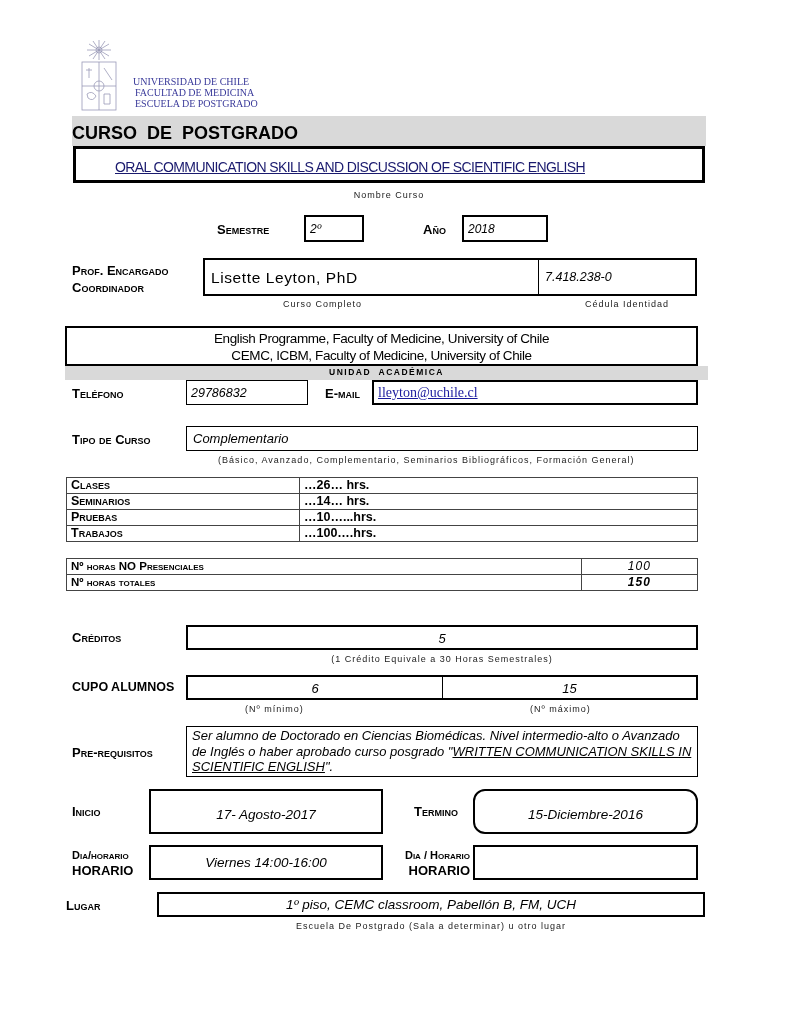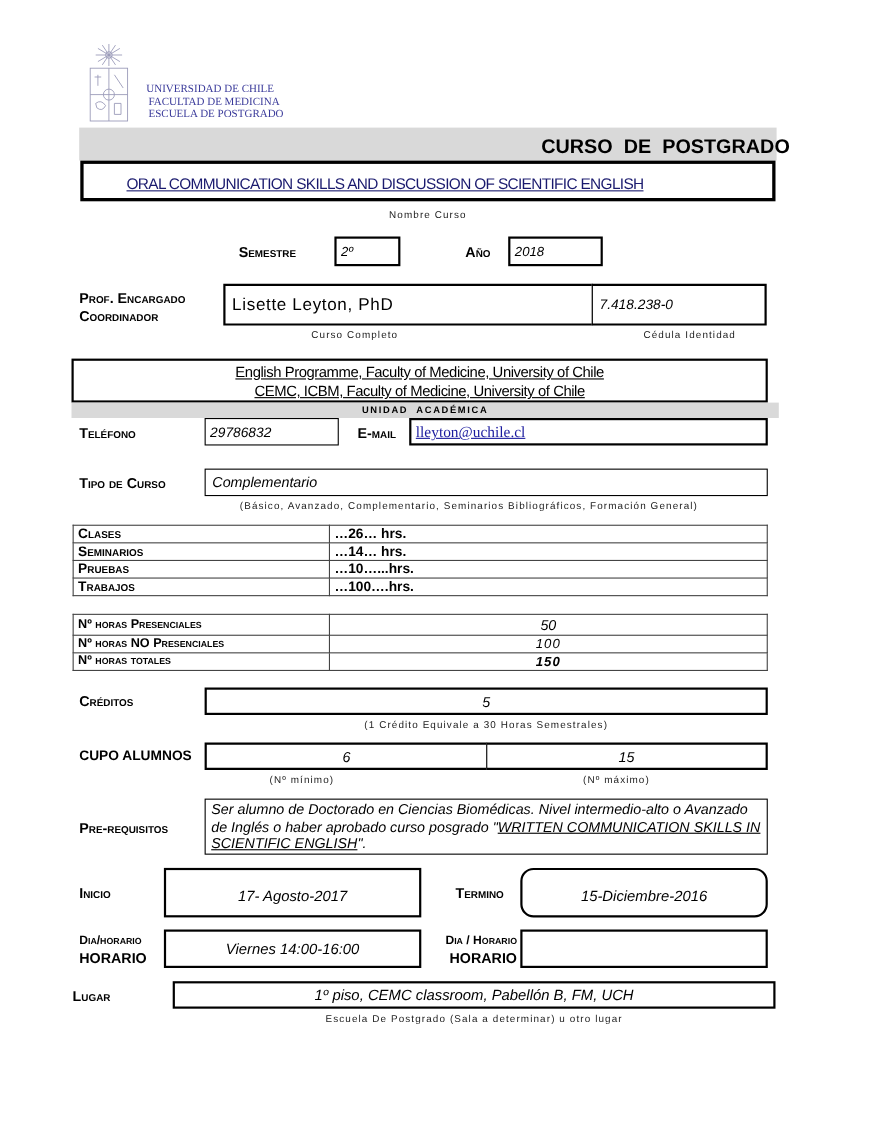--- a/index.html
+++ b/index.html
@@ -37,21 +37,21 @@
     </g>
   </svg>
 </div>
 <div class="abs logo-text" style="left:133px;top:76px;">
   <div>UNIVERSIDAD DE CHILE</div>
   <div style="padding-left:2px">FACULTAD DE MEDICINA</div>
   <div style="padding-left:2px">ESCUELA DE POSTGRADO</div>
 </div>
 
 <div class="abs" style="left:72px;top:116px;width:634px;height:30px;background:#d9d9d9;"></div>
-<div class="abs" style="left:72px;top:123px;width:646px;text-align:right;font-size:18px;font-weight:bold;white-space:pre;">CURSO  DE  POSTGRADO</div>
+<div class="abs" style="left:72px;top:123px;width:646px;text-align:left;font-size:18px;font-weight:bold;white-space:pre;">CURSO  DE  POSTGRADO</div>
 
 <div class="box" style="left:73px;top:146px;width:632px;height:37px;border-width:3px;"></div>
 <div class="abs" style="left:115px;top:159px;font-size:14px;color:#1a1a6e;text-decoration:underline;letter-spacing:-0.6px;">ORAL COMMUNICATION SKILLS AND DISCUSSION OF SCIENTIFIC ENGLISH</div>
 <div class="hint" style="left:72px;top:190px;width:634px;text-align:center;">Nombre  Curso</div>
 
 <div class="abs lbl" style="left:217px;top:222px;">Semestre</div>
 <div class="box it" style="left:304px;top:215px;width:60px;height:27px;font-size:12px;padding:5px 4px;">
   <span>2º</span>
 </div>
 <div class="abs lbl" style="left:423px;top:222px;">Año</div>
@@ -65,21 +65,21 @@
 </div>
 <div class="box" style="left:203px;top:258px;width:336px;height:38px;border-width:2px 1px 2px 2px;font-size:15.5px;padding:9px 6px;letter-spacing:0.6px;">
   <span>Lisette Leyton, PhD</span>
 </div>
 <div class="box it" style="left:538px;top:258px;width:159px;height:38px;border-width:2px 2px 2px 1px;font-size:12.5px;padding:10px 6px;">
   <span>7.418.238-0</span>
 </div>
 <div class="hint" style="left:283px;top:299px;">Curso Completo</div>
 <div class="hint" style="left:585px;top:299px;">Cédula Identidad</div>
 
-<div class="box" style="left:65px;top:326px;width:633px;height:40px;text-align:center;font-size:13.5px;line-height:17px;padding-top:2px;letter-spacing:-0.4px;text-decoration:underline;">
+<div class="box" style="left:65px;top:326px;width:633px;height:40px;text-align:center;font-size:13.5px;line-height:17px;padding-top:2px;letter-spacing:-0.4px;">
   <div>English Programme, Faculty of Medicine, University of Chile</div>
   <div>CEMC, ICBM, Faculty of Medicine, University of Chile</div>
 </div>
 <div class="abs" style="left:65px;top:366px;width:643px;height:14px;background:#d9d9d9;"></div>
 <div class="abs" style="left:65px;top:367px;width:643px;text-align:center;font-size:8.5px;font-weight:bold;letter-spacing:1.5px;white-space:pre;">UNIDAD  ACADÉMICA</div>
 
 <div class="abs lbl" style="left:72px;top:386px;">Teléfono</div>
 <div class="box it" style="left:186px;top:380px;width:122px;height:25px;border-width:1px;font-size:12.5px;padding:5px 4px;">
   <span>29786832</span>
 </div>
@@ -110,24 +110,20 @@
   </tr>
   <tr>
     <td class="sc">Trabajos</td>
     <td style="font-weight:bold">…100….hrs.</td>
   </tr>
 </tbody>
   </table>
 
 <table class="hrs" style="left:66px;top:558px;width:632px;font-size:11.5px;">
   <tbody>
-      <tr>
-    <td style="width:224px;height:18px" class="sc">Nº horas Presenciales</td>
-    <td class="it" style="text-align:center;font-size:13px">50</td>
-  </tr>
   <tr>
     <td class="sc">Nº horas NO Presenciales</td>
     <td class="it" style="text-align:center;font-size:12px;letter-spacing:1px">100</td>
   </tr>
   <tr>
     <td class="sc">Nº horas totales</td>
     <td class="it" style="text-align:center;font-size:12px;font-weight:bold;letter-spacing:1px">150</td>
   </tr>
 </tbody>
   </table>

